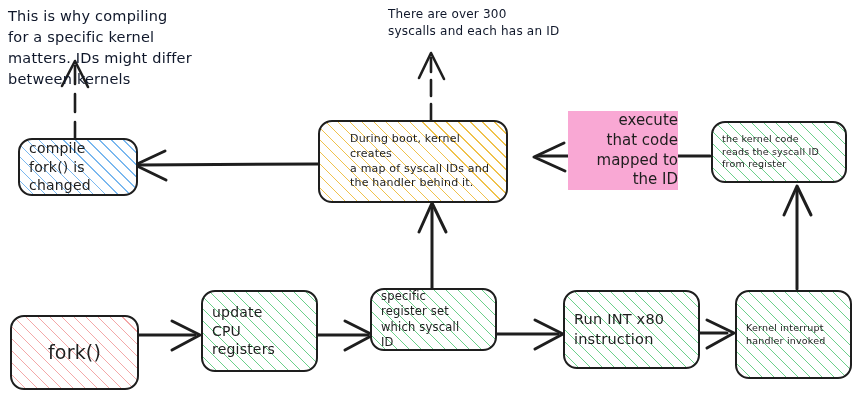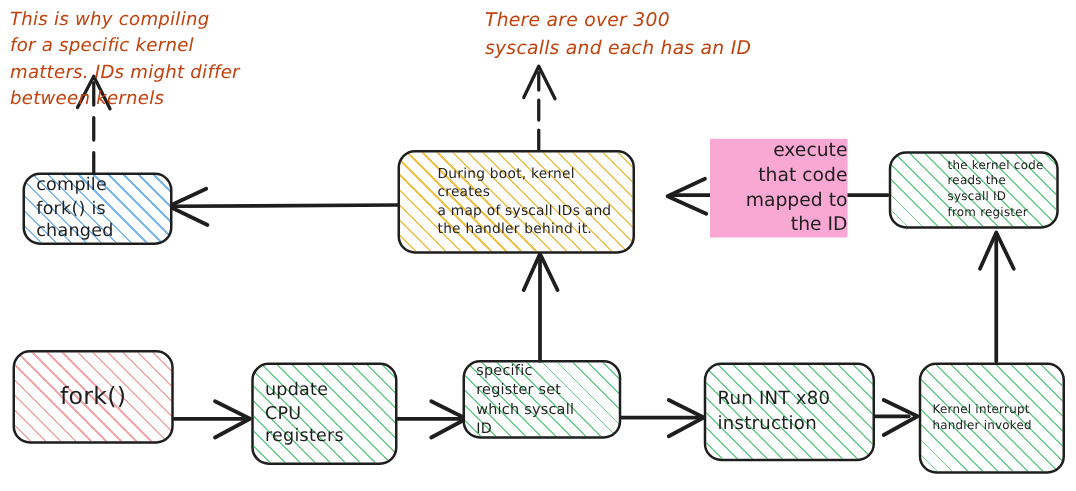--- a/index.html
+++ b/index.html
@@ -44,26 +44,25 @@
     background-image:repeating-linear-gradient(45deg,
       #7ab8ef 0px,#7ab8ef 1.3px, #ffffff 1.3px,#ffffff 8.5px);
   }
   .fill-pink{
     background-image:repeating-linear-gradient(45deg,
       #f3a8a8 0px,#f3a8a8 1.2px, #ffffff 1.2px,#ffffff 8.5px);
   }
 
   .note{
     position:absolute;
-    color:#c2410c;
+    color:#0f172a;
     white-space:pre-line;
     line-height:1.45;
     letter-spacing:0.2px;
     z-index:3;
-    font-style:italic;
   }
   .edge-label{
     position:absolute;
     color:#1e1e1e;
     text-align:right;
     white-space:pre-line;
     line-height:1.32;
     z-index:4;
     background:#f9a8d4;
   }
@@ -121,42 +120,42 @@
       <path d="M707,320 L734,333 L707,348" stroke-width="3"></path>
     </g>
   </g>
 </svg>
 
 <div class="note" style="left:8px;top:6px;width:190px;font-size:14.5px;">This is why compiling
 for a specific kernel
 matters. IDs might differ
 between kernels</div>
 
-<div class="note" style="left:388px;top:6px;width:215px;font-size:15px;">There are over 300
+<div class="note" style="left:388px;top:6px;width:215px;font-size:12px;">There are over 300
 syscalls and each has an ID</div>
 
 <div class="node fill-blue" style="left:18px;top:138px;width:120px;height:58px;">
   <div class="label" style="font-size:14px;">during compile
 fork() is changed
 to this ID</div>
 </div>
 
 <div class="node fill-yellow" style="left:318px;top:120px;width:190px;height:83px;">
   <div class="label" style="font-size:11px;padding-left:30px;">During boot, kernel creates
 a map of syscall IDs and
 the handler behind it.</div>
 </div>
 
-<div class="node fill-green" style="left:711px;top:121px;width:136px;height:62px;padding-left:36px;">
+<div class="node fill-green" style="left:711px;top:121px;width:136px;height:62px;">
   <div class="label" style="font-size:9.5px;">the kernel code
 reads the syscall ID
 from register</div>
 </div>
 
-<div class="node fill-pink" style="left:10px;top:280px;width:129px;height:75px;">
+<div class="node fill-pink" style="left:10px;top:315px;width:129px;height:75px;">
   <div class="label" style="font-size:19px;text-align:center;">fork()</div>
 </div>
 
 <div class="node fill-green" style="left:201px;top:290px;width:117px;height:82px;">
   <div class="label" style="font-size:14px;">update
 CPU
 registers</div>
 </div>
 
 <div class="node fill-green" style="left:370px;top:288px;width:127px;height:63px;">

